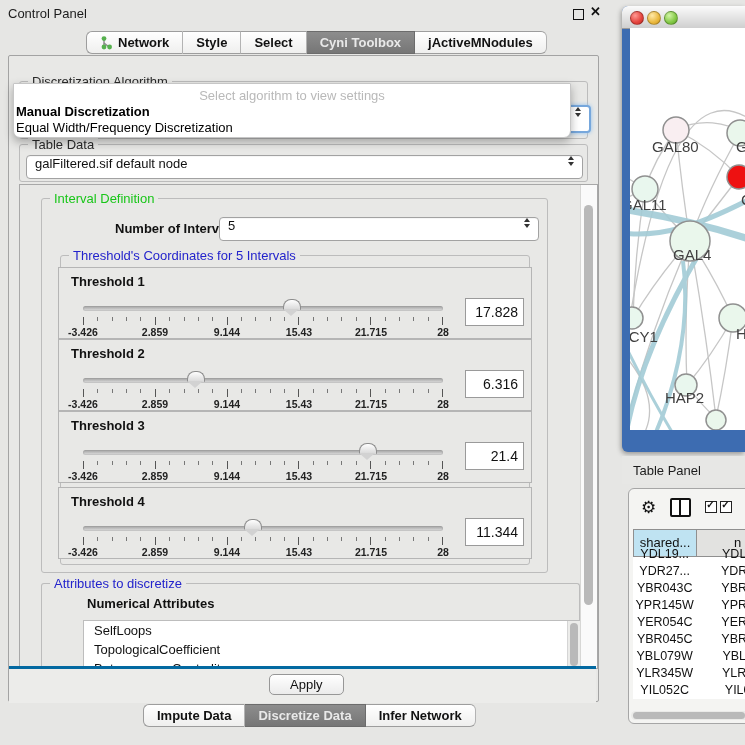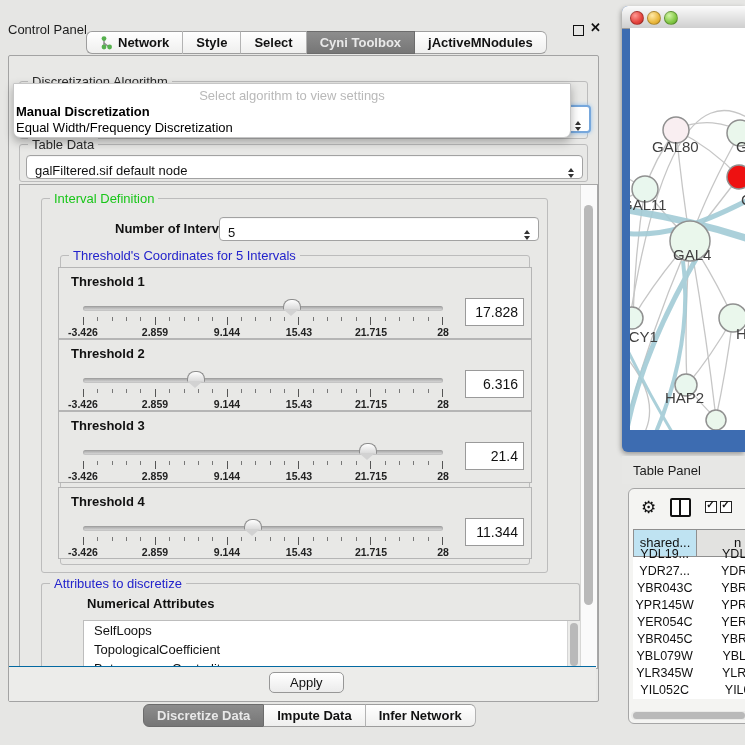--- a/index.html
+++ b/index.html
@@ -1,39 +1,39 @@
 <!DOCTYPE html>
 <html><head>
 <meta charset="utf-8">
 <style>
   html,body{margin:0;padding:0;background:#dcdcda;font-family:"Liberation Sans",sans-serif;}
   #screen{position:relative;width:745px;height:745px;background:#e6e6e4;overflow:hidden;
           -webkit-font-smoothing:antialiased;}
   
-  .titlebar{position:absolute;left:0;top:16px;width:620px;height:26px;background:#e6e6e4;}
+  .titlebar{position:absolute;left:0;top:0;width:620px;height:26px;background:#e6e6e4;}
   .titlebar .title{position:absolute;left:8px;top:6px;font-size:13px;color:#1c1c1c;}
   .float-btn{position:absolute;left:573px;top:9px;width:9px;height:9px;border:1.5px solid #111;background:transparent;}
   .close-btn{position:absolute;left:590px;top:4px;font-size:13px;font-weight:bold;color:#111;}
   
   .seg{position:absolute;display:flex;}
   .seg .tab{display:flex;align-items:center;gap:5px;background:linear-gradient(#ffffff,#efefee);
     border-top:1px solid #9d9d9d;border-bottom:1px solid #9d9d9d;border-right:1px solid #b3b3b3;
     padding:3px 13px;font-size:13px;font-weight:bold;color:#111;white-space:nowrap;}
   .seg .tab:first-child{border-left:1px solid #9d9d9d;border-radius:6px 0 0 6px;}
   .seg .tab:last-child{border-radius:0 6px 6px 0;}
   .seg .tab.active{background:linear-gradient(#8d8d8d,#767676);color:#e9e9e9;border-color:#6c6c6c;}
   
   .main-panel{position:absolute;left:8px;top:55px;width:589px;height:645px;background:#e8e8e6;
     border:1px solid #a3a3a3;border-radius:2px;}
   .groupbox{position:absolute;border:1px solid #bcbcbc;border-radius:3px;}
   .groupbox>.gtitle{position:absolute;top:-8px;left:8px;background:#e8e8e6;padding:0 4px;font-size:13px;}
   .gtitle.black{color:#2a2a2a;}
   .gtitle.green{color:#18c618;}
   .gtitle.blue{color:#2323cc;}
-  .combo{position:absolute;display:flex;align-items:flex-end;background:#fff;
+  .combo{position:absolute;display:flex;align-items:flex-start;background:#fff;
     border:1px solid #a2a2a2;border-radius:4px;font-size:13px;color:#111;padding:0 8px;
     box-shadow:inset 0 1px 0 #f6f6f6;}
   .combo .val{flex:1;overflow:hidden;white-space:nowrap;}
   .updown{display:flex;flex-direction:column;align-items:center;gap:2px;margin-left:6px;}
   .updown i{display:block;width:0;height:0;border-left:3.5px solid transparent;border-right:3.5px solid transparent;}
   .updown .u{border-bottom:4px solid #333;}
   .updown .d{border-top:4px solid #333;}
   
   .combo.focused{border:2px solid #76a7dc;box-shadow:0 0 4px #8fc0ef;}
   
@@ -65,21 +65,21 @@
   .ticklabels span{position:absolute;transform:translateX(-50%);white-space:nowrap;}
   .thr-value{position:absolute;left:406px;top:30px;width:52px;height:26px;background:#fff;
     border:1px solid #9a9a9a;font-size:14px;color:#111;text-align:right;line-height:26px;padding-right:5px;}
   
   .attr-list{position:absolute;left:28px;top:36px;width:497px;height:47px;background:#fff;
     border:1px solid #bdbdbd;overflow:hidden;font-size:13px;color:#111;margin-left:13px;}
   .attr-list .item{padding:1px 0 1px 10px;line-height:17px;white-space:nowrap;}
   .attr-vscroll{position:absolute;right:0;top:0;width:13px;height:100%;background:#ececea;border-left:1px solid #d5d5d5;}
   .attr-vscroll .vthumb{position:absolute;left:2px;top:2px;width:8px;height:43px;background:#b9b9b9;border-radius:4px;}
   
-  .apply-bar{position:absolute;left:0px;top:610px;width:587px;height:34px;background:#ececea;border-top:1px solid #0369a1;}
+  .apply-bar{position:absolute;left:0px;top:610px;width:587px;height:34px;background:#ececea;border-top:3px solid #0369a1;}
   .apply-btn{position:absolute;left:260px;top:5px;padding:2px 20px;font-size:13px;color:#111;
     background:linear-gradient(#ffffff,#ebebeb);border:1px solid #979797;border-radius:5px;}
   
   .net-window{position:absolute;left:622px;top:6px;width:123px;height:446px;background:#3d6cb1;
     border-radius:6px 0 0 6px;box-shadow:-1px 2px 5px rgba(0,0,0,.35);}
   .net-titlebar{position:absolute;left:0;top:0;width:123px;height:22px;border-radius:6px 0 0 0;
     background:linear-gradient(#fbfbfb,#cfcfcf);border-bottom:1px solid #9a9a9a;}
   .tl{position:absolute;top:5px;width:12px;height:12px;border-radius:50%;border:1px solid rgba(0,0,0,.25);}
   .tl.red{left:8px;background:radial-gradient(circle at 35% 30%,#ff9a93,#e4433c 60%,#c22d26);}
   .tl.yellow{left:25px;background:radial-gradient(circle at 35% 30%,#ffe9a8,#eab83e 60%,#cf9a22);}
@@ -392,25 +392,25 @@
     </div>
   </div>
 
   <div class="algo-popup">
     <div class="ph">Select algorithm to view settings</div>
     <div class="opt1">Manual Discretization</div>
     <div class="opt2">Equal Width/Frequency Discretization</div>
   </div>
 
   <div class="seg" style="left:143px;top:704px;">
+    <div class="tab">
+        <span>Impute Data</span>
+      </div>
     <div class="tab active">
         <span>Discretize Data</span>
-      </div>
-    <div class="tab">
-        <span>Impute Data</span>
       </div>
     <div class="tab">
         <span>Infer Network</span>
       </div>
   </div>
 
   <div class="net-window">
     <div class="net-titlebar">
       <span class="tl red"></span>
       <span class="tl yellow"></span>

